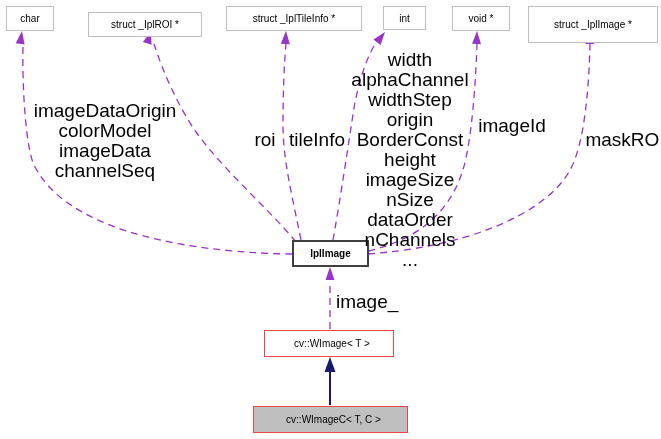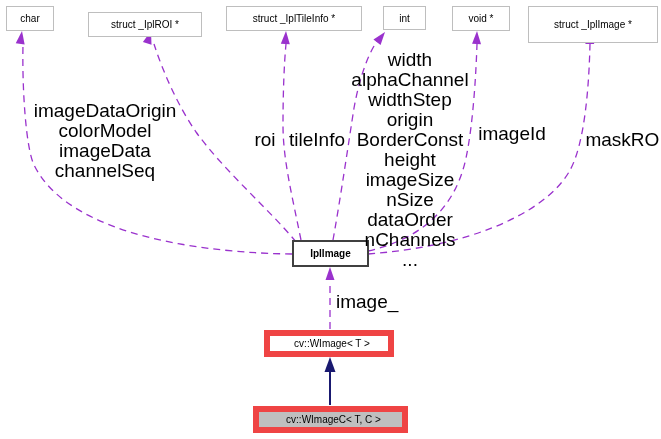--- a/index.html
+++ b/index.html
@@ -20,21 +20,21 @@
   .arrow-dashed{fill:var(--edge-dashed);stroke:none;}
   .edge-solid{fill:none;stroke:var(--edge-solid);stroke-width:2;}
   .arrow-solid{fill:var(--edge-solid);stroke:none;}
   .node{
     position:absolute;box-sizing:border-box;background:#ffffff;
     display:flex;align-items:center;justify-content:center;
     font-size:10px;white-space:nowrap;z-index:2;
   }
   .node.light{border:1px solid var(--node-border-light);}
   .node.dark{border:2px solid var(--node-border-dark);font-weight:bold;}
-  .node.black{border:6px solid #ef4444;padding-left:6px;}
+  .node.black{border:1px solid #ef4444;padding-left:6px;}
   .node.selected{background:var(--node-fill-selected);}
   .edge-label{
     position:absolute;font-size:19px;line-height:20px;white-space:pre-line;
     text-align:center;z-index:2;
   }
   .center{transform:translateX(-50%);}
 </style>
 </head>
 <body>
 
@@ -88,17 +88,17 @@
 alphaChannel
 widthStep
 origin
 BorderConst
 height
 imageSize
 nSize
 dataOrder
 nChannels
 ...</div>
-  <div class="edge-label center" style="left:512px;top:124px;">imageId</div>
+  <div class="edge-label center" style="left:512px;top:116px;">imageId</div>
   <div class="edge-label center" style="left:625px;top:130px;">maskROI</div>
   <div class="edge-label" style="left:336px;top:292px;text-align:right;">image_</div>
 
 </div>
 
 </body></html>

